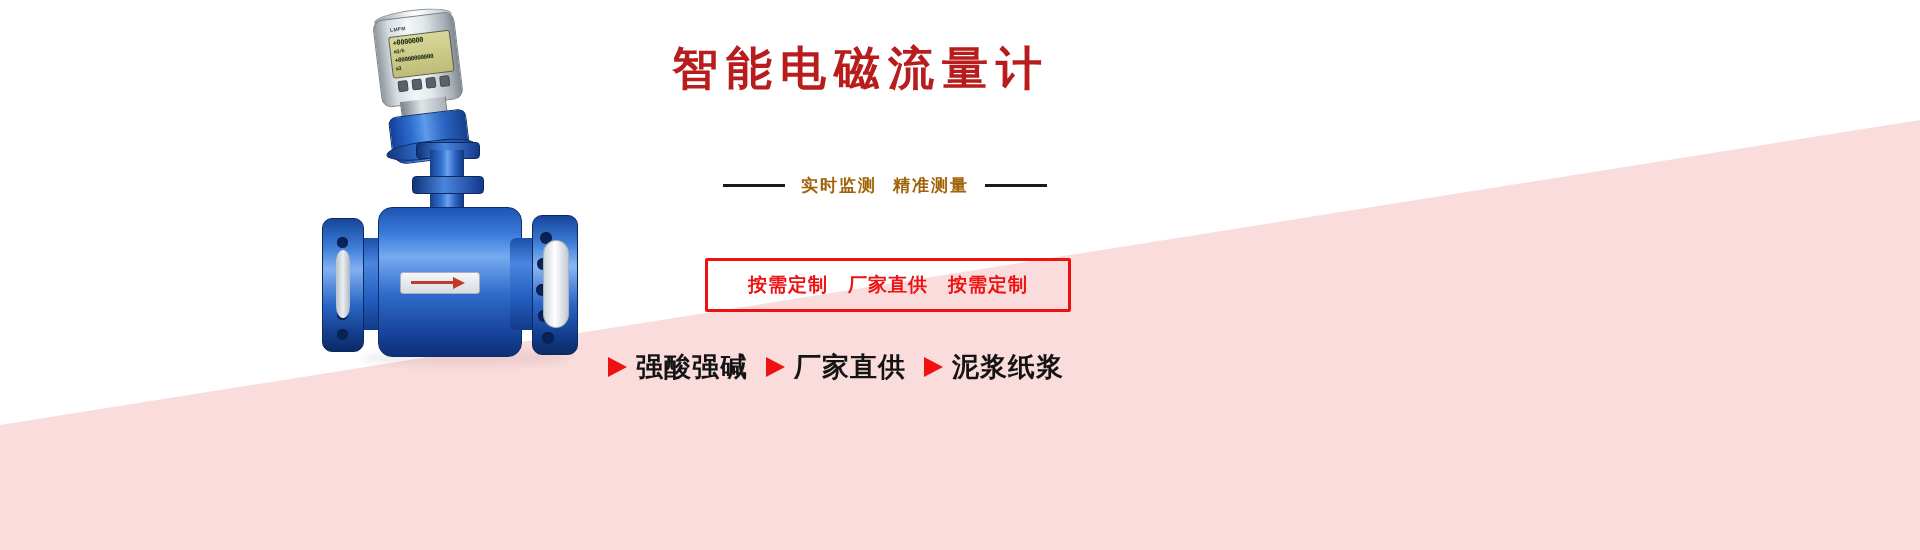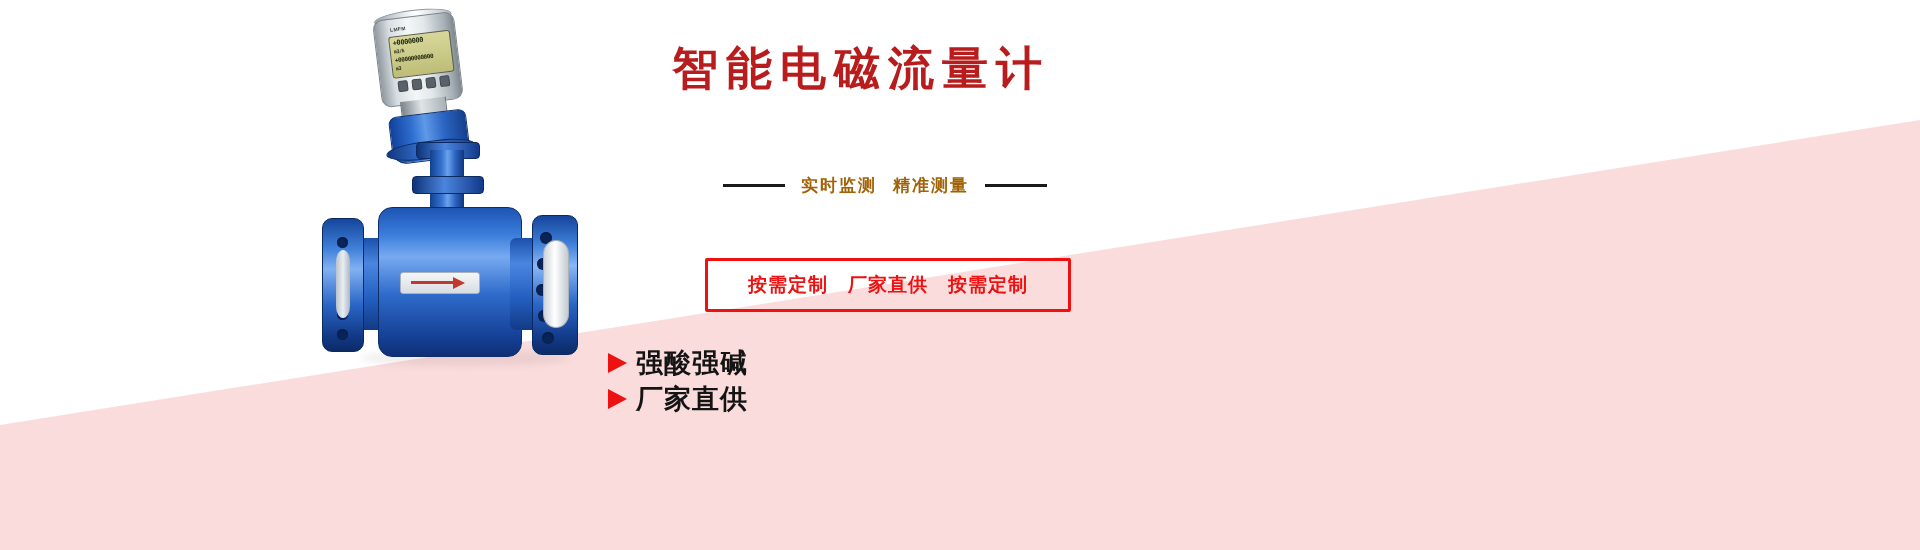--- a/index.html
+++ b/index.html
@@ -168,21 +168,21 @@
     border:3px solid #ee1111;border-radius:2px;
     display:flex;align-items:center;justify-content:center;
   }
   .promo-txt{
     font-size:19px;font-weight:bold;color:#ee1111;letter-spacing:1px;white-space:nowrap;
     font-family:"DejaVu Sans","Liberation Sans",sans-serif;
   }
 
   .features{
     position:absolute;left:608px;top:345px;height:44px;
-    display:flex;align-items:center;gap:0px;white-space:nowrap;flex-direction:column;
+    display:flex;align-items:center;gap:0px;white-space:nowrap;
   }
   .feat{display:flex;align-items:center;margin-right:18px;}
   .feat .mk{
     width:0;height:0;flex:none;margin-right:9px;
     border-left:19px solid #ee1111;
     border-top:10px solid transparent;
     border-bottom:10px solid transparent;
   }
   .feat .lb{
     font-size:27px;font-weight:bold;color:#141414;letter-spacing:1px;
@@ -270,15 +270,19 @@
 
   <div class="features">
     <div class="feat">
       <span class="mk"></span>
       <span class="lb">强酸强碱</span>
     </div>
     <div class="feat">
       <span class="mk"></span>
       <span class="lb">厂家直供</span>
     </div>
+    <div class="feat">
+      <span class="mk"></span>
+      <span class="lb">泥浆纸浆</span>
+    </div>
   </div>
 
 </div>
 
 </body></html>

